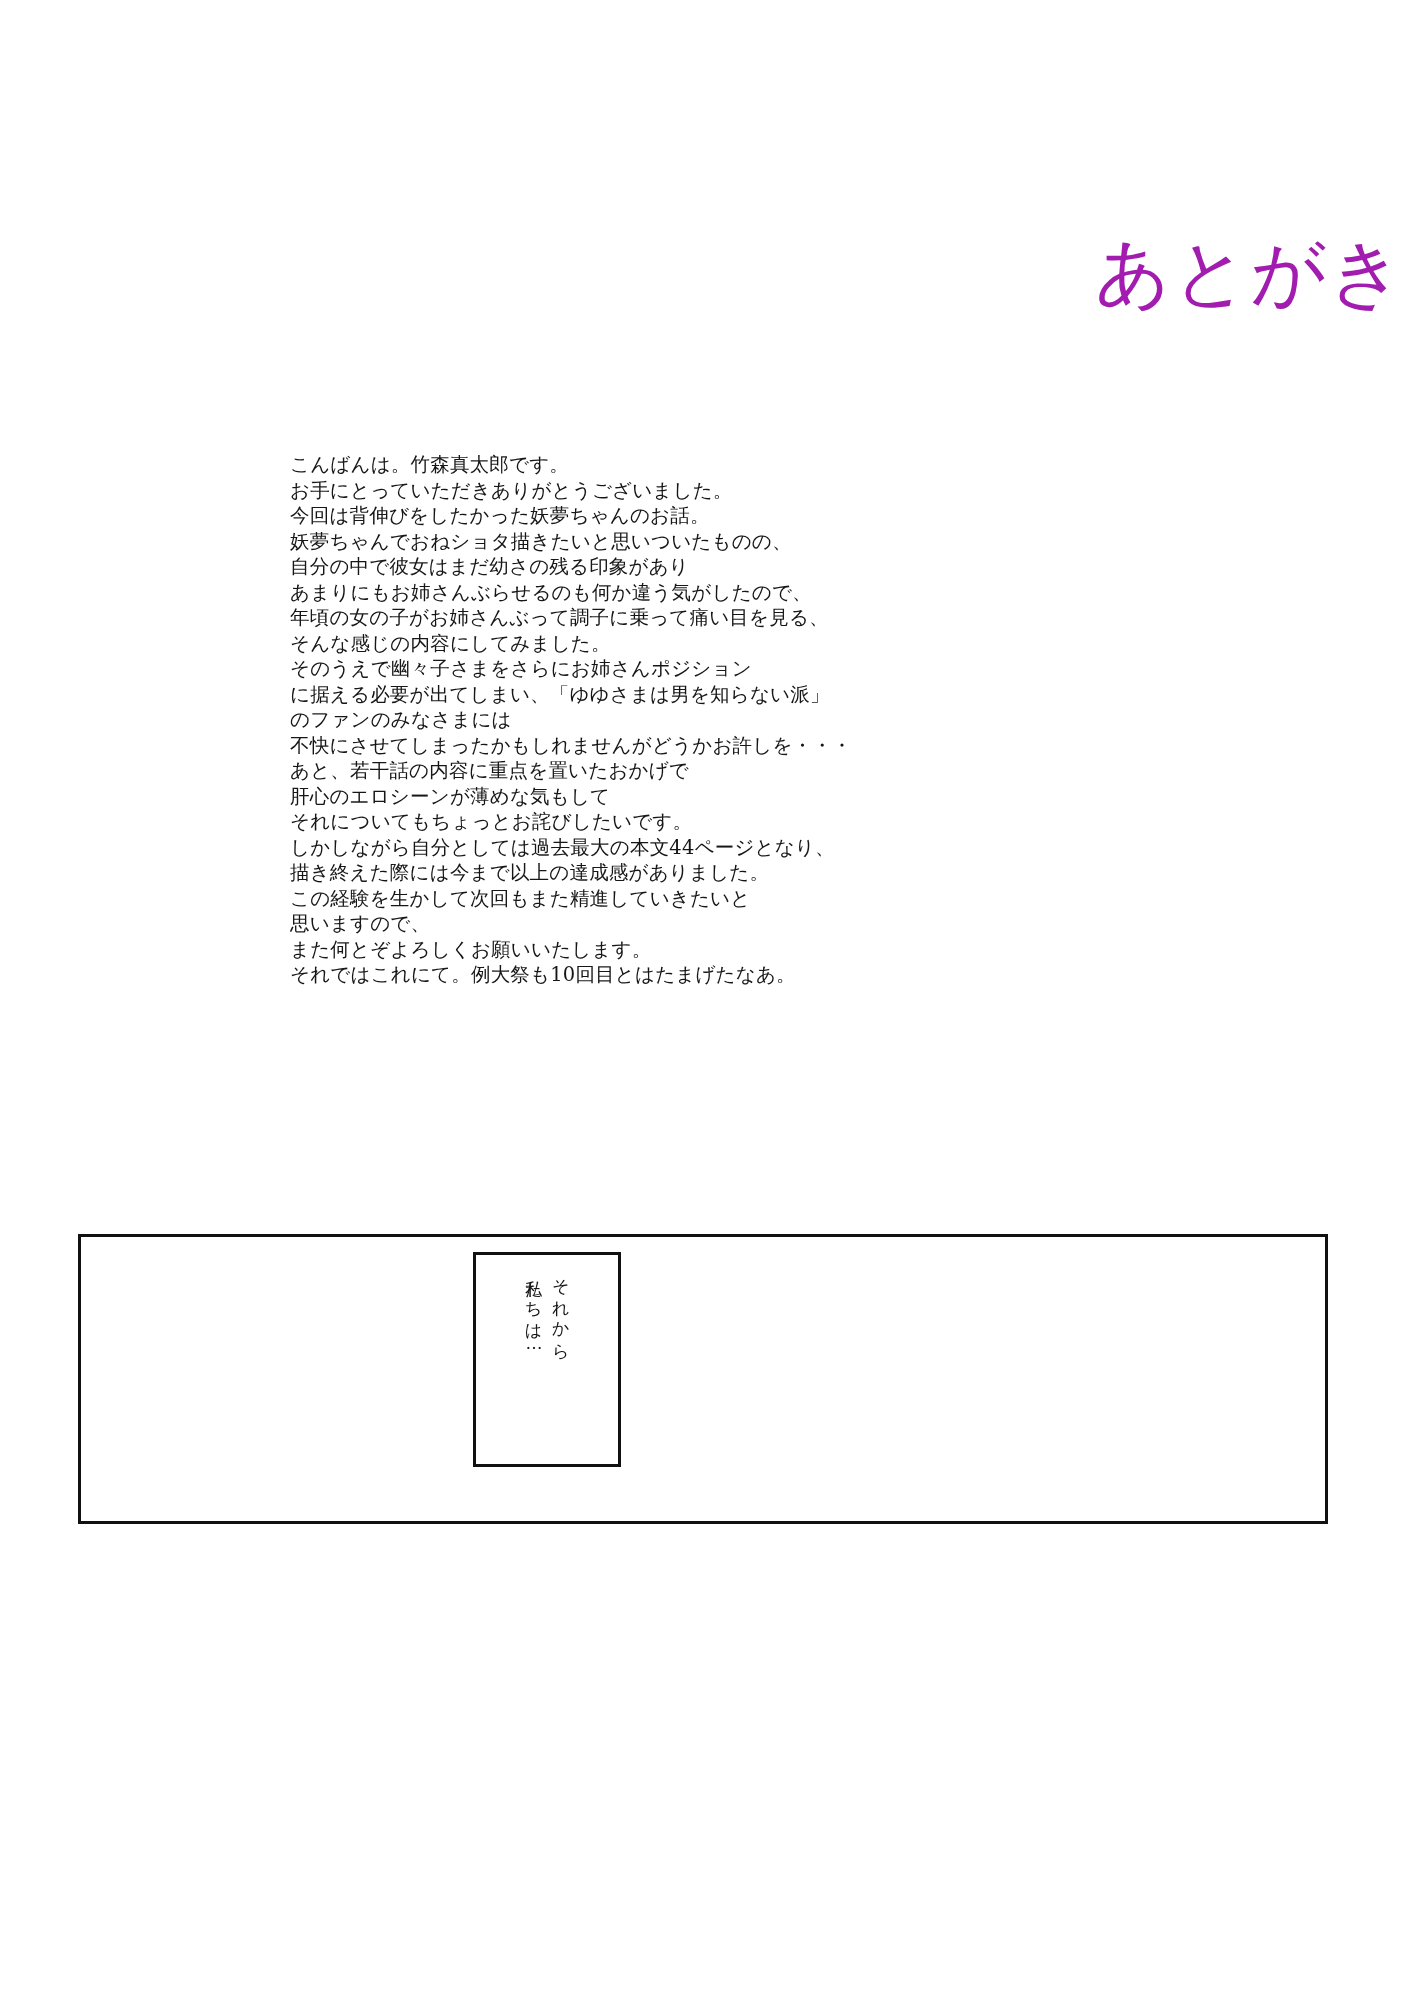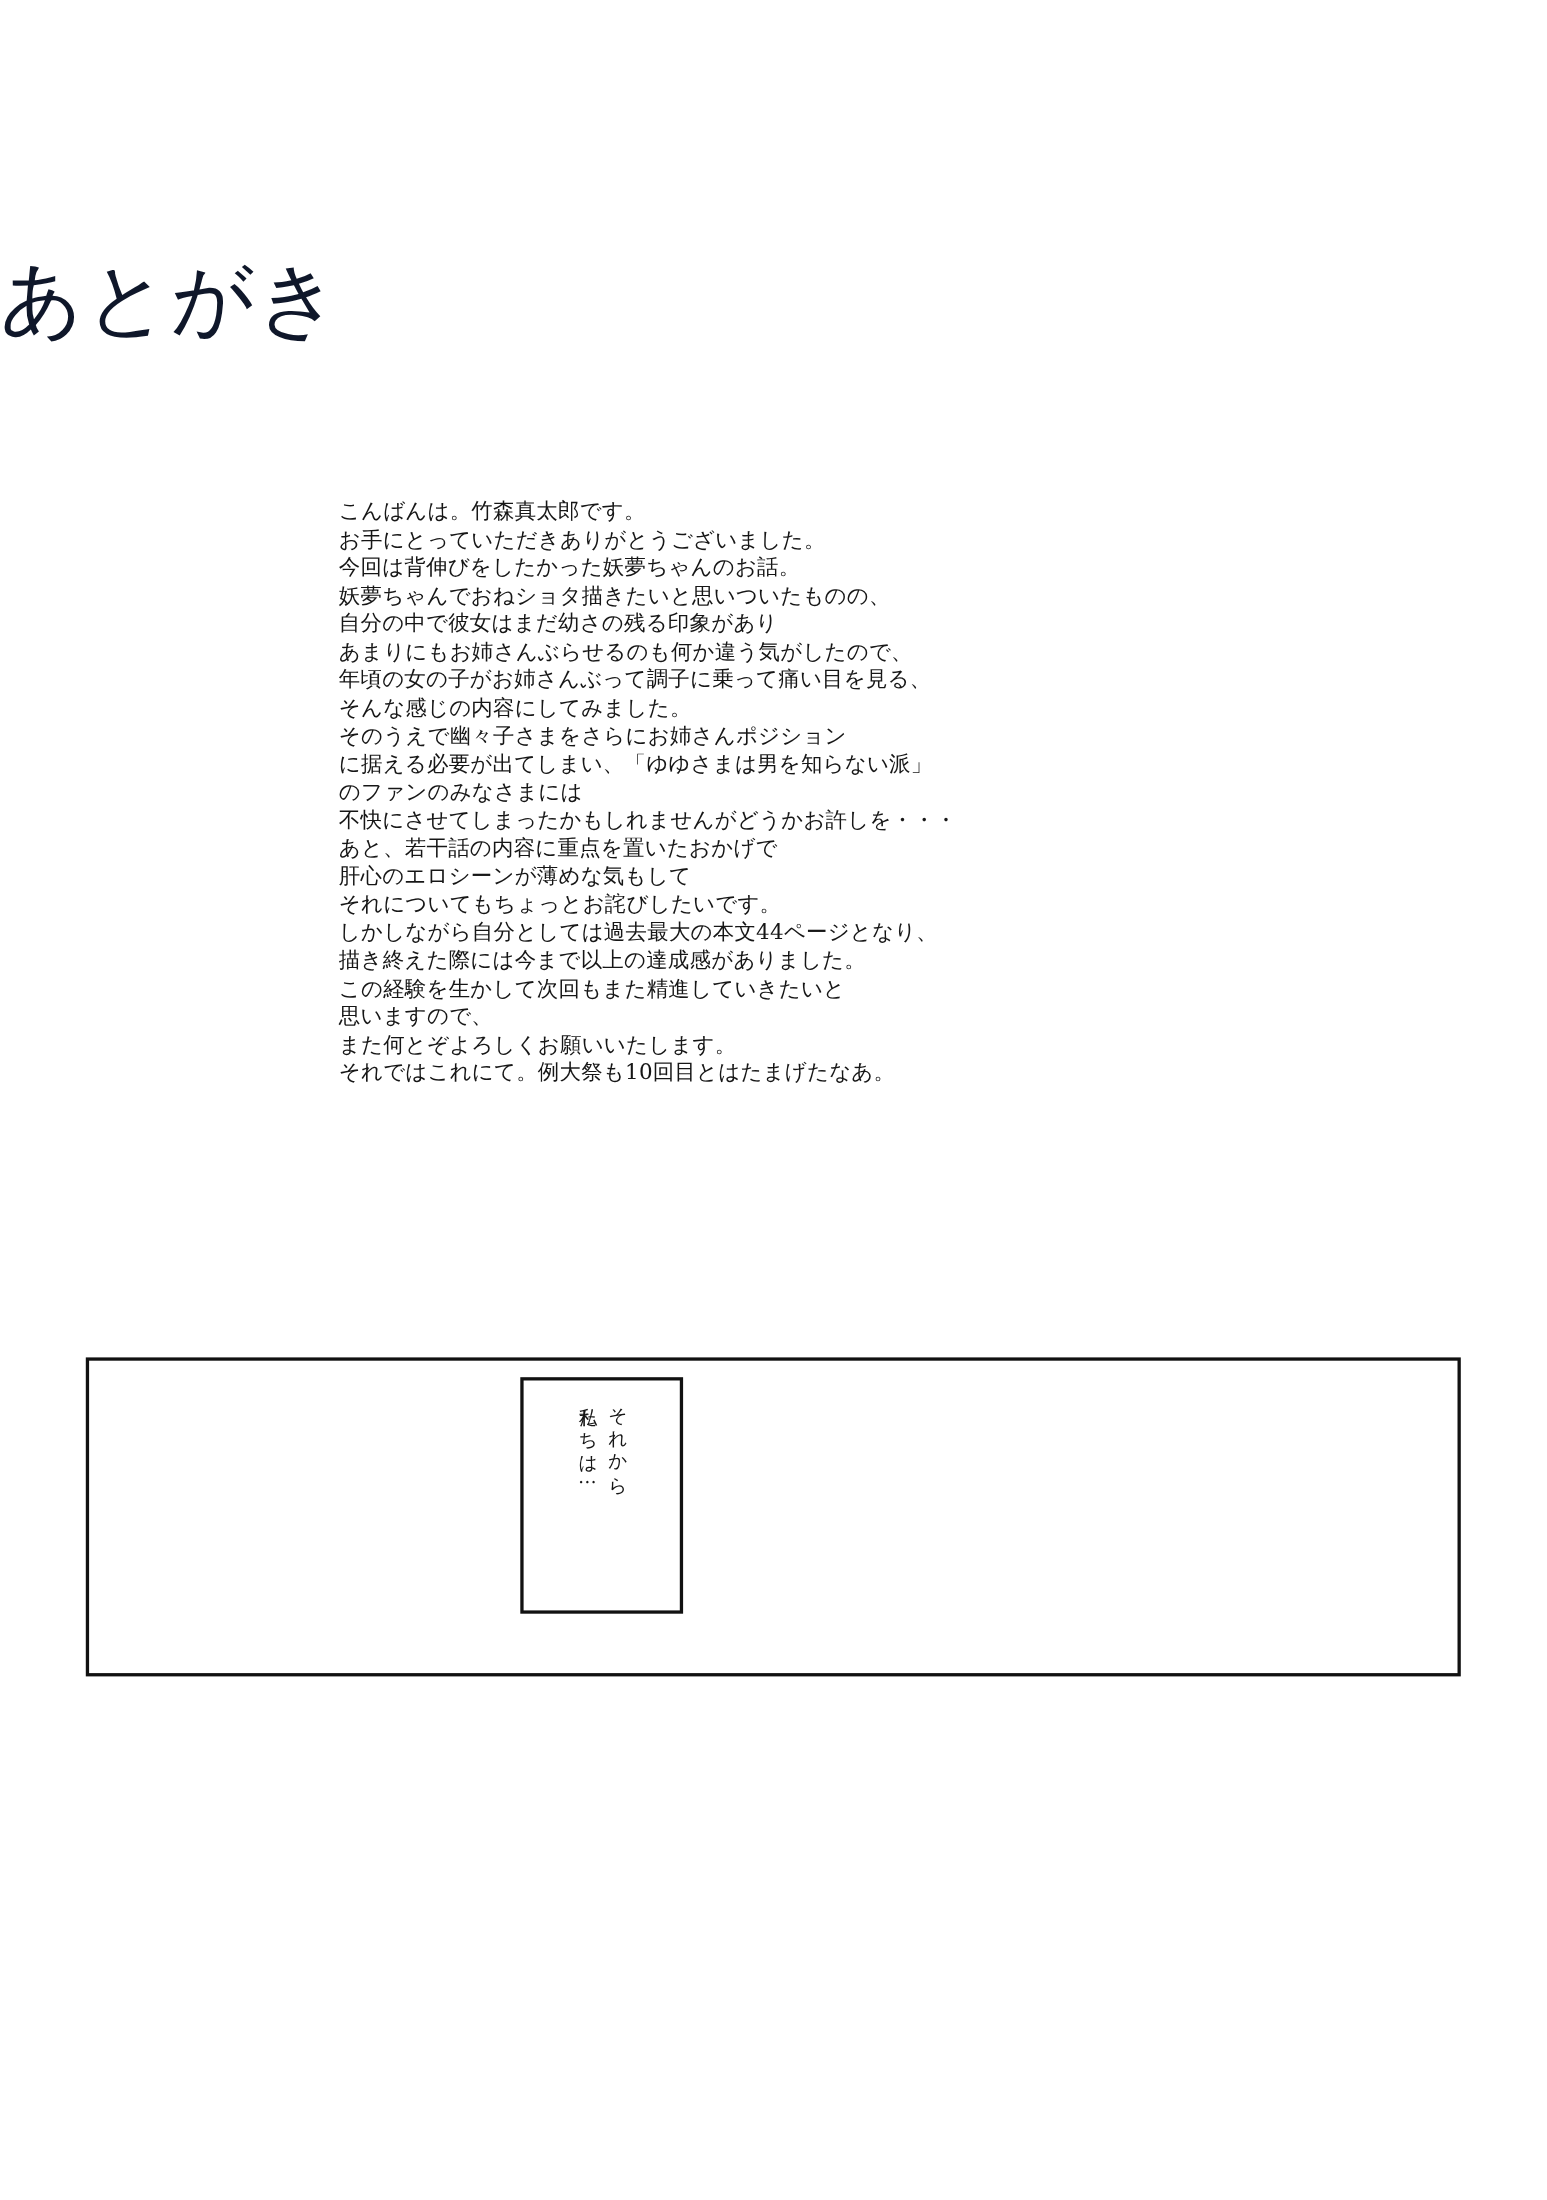--- a/index.html
+++ b/index.html
@@ -16,40 +16,39 @@
     width: 1406px;
     height: 2000px;
     background: #ffffff;
     overflow: hidden;
   }
   .afterword-title {
     position: absolute;
     top: 232px;
     left: 0;
     width: 100%;
-    text-align: left;
+    text-align: right;
     font-family: "DejaVu Serif", "Liberation Serif", serif;
     font-size: 74px;
     letter-spacing: 2px;
-    color: #0f172a;
+    color: #a21caf;
     font-weight: 400;
     line-height: 1.1;
   }
   .afterword-body {
     position: absolute;
     top: 452px;
     left: 290px;
     width: 820px;
     font-family: "DejaVu Serif", "Liberation Serif", serif;
     font-size: 19.5px;
     line-height: 25.5px;
     color: #161616;
     letter-spacing: 0.2px;
     white-space: pre-wrap;
-    margin-left: 18px;
   }
   .bottom-frame {
     position: absolute;
     left: 78px;
     top: 1234px;
     width: 1250px;
     height: 290px;
     border: 3px solid #111111;
     box-sizing: border-box;
     background: #ffffff;

